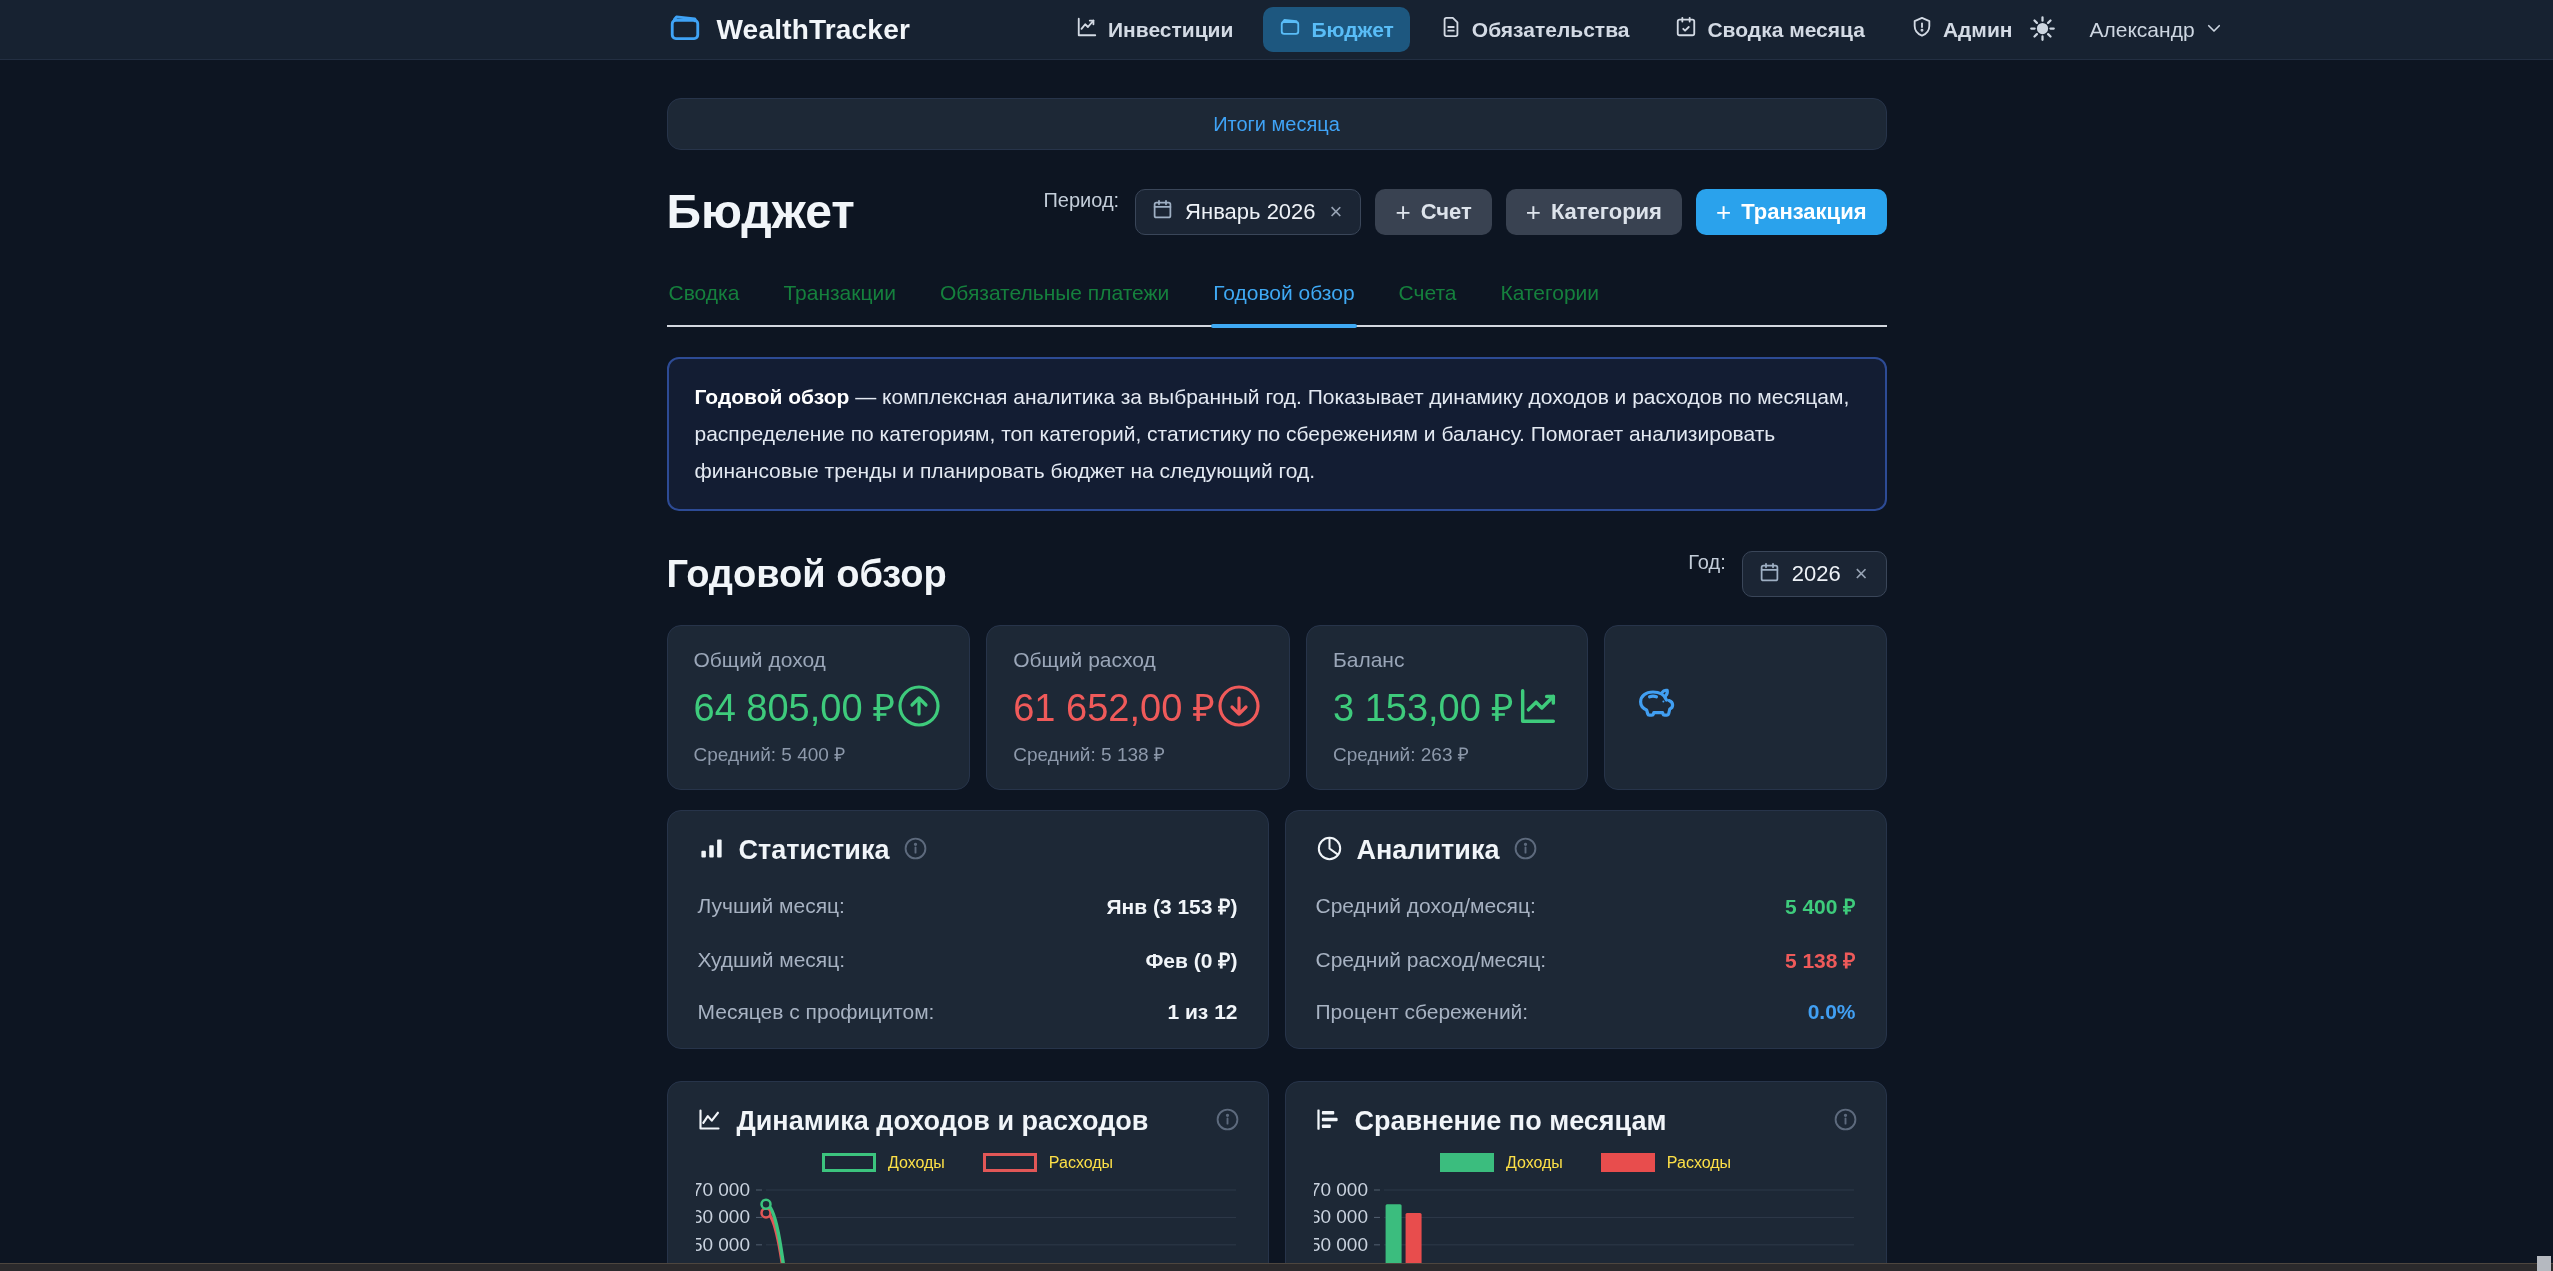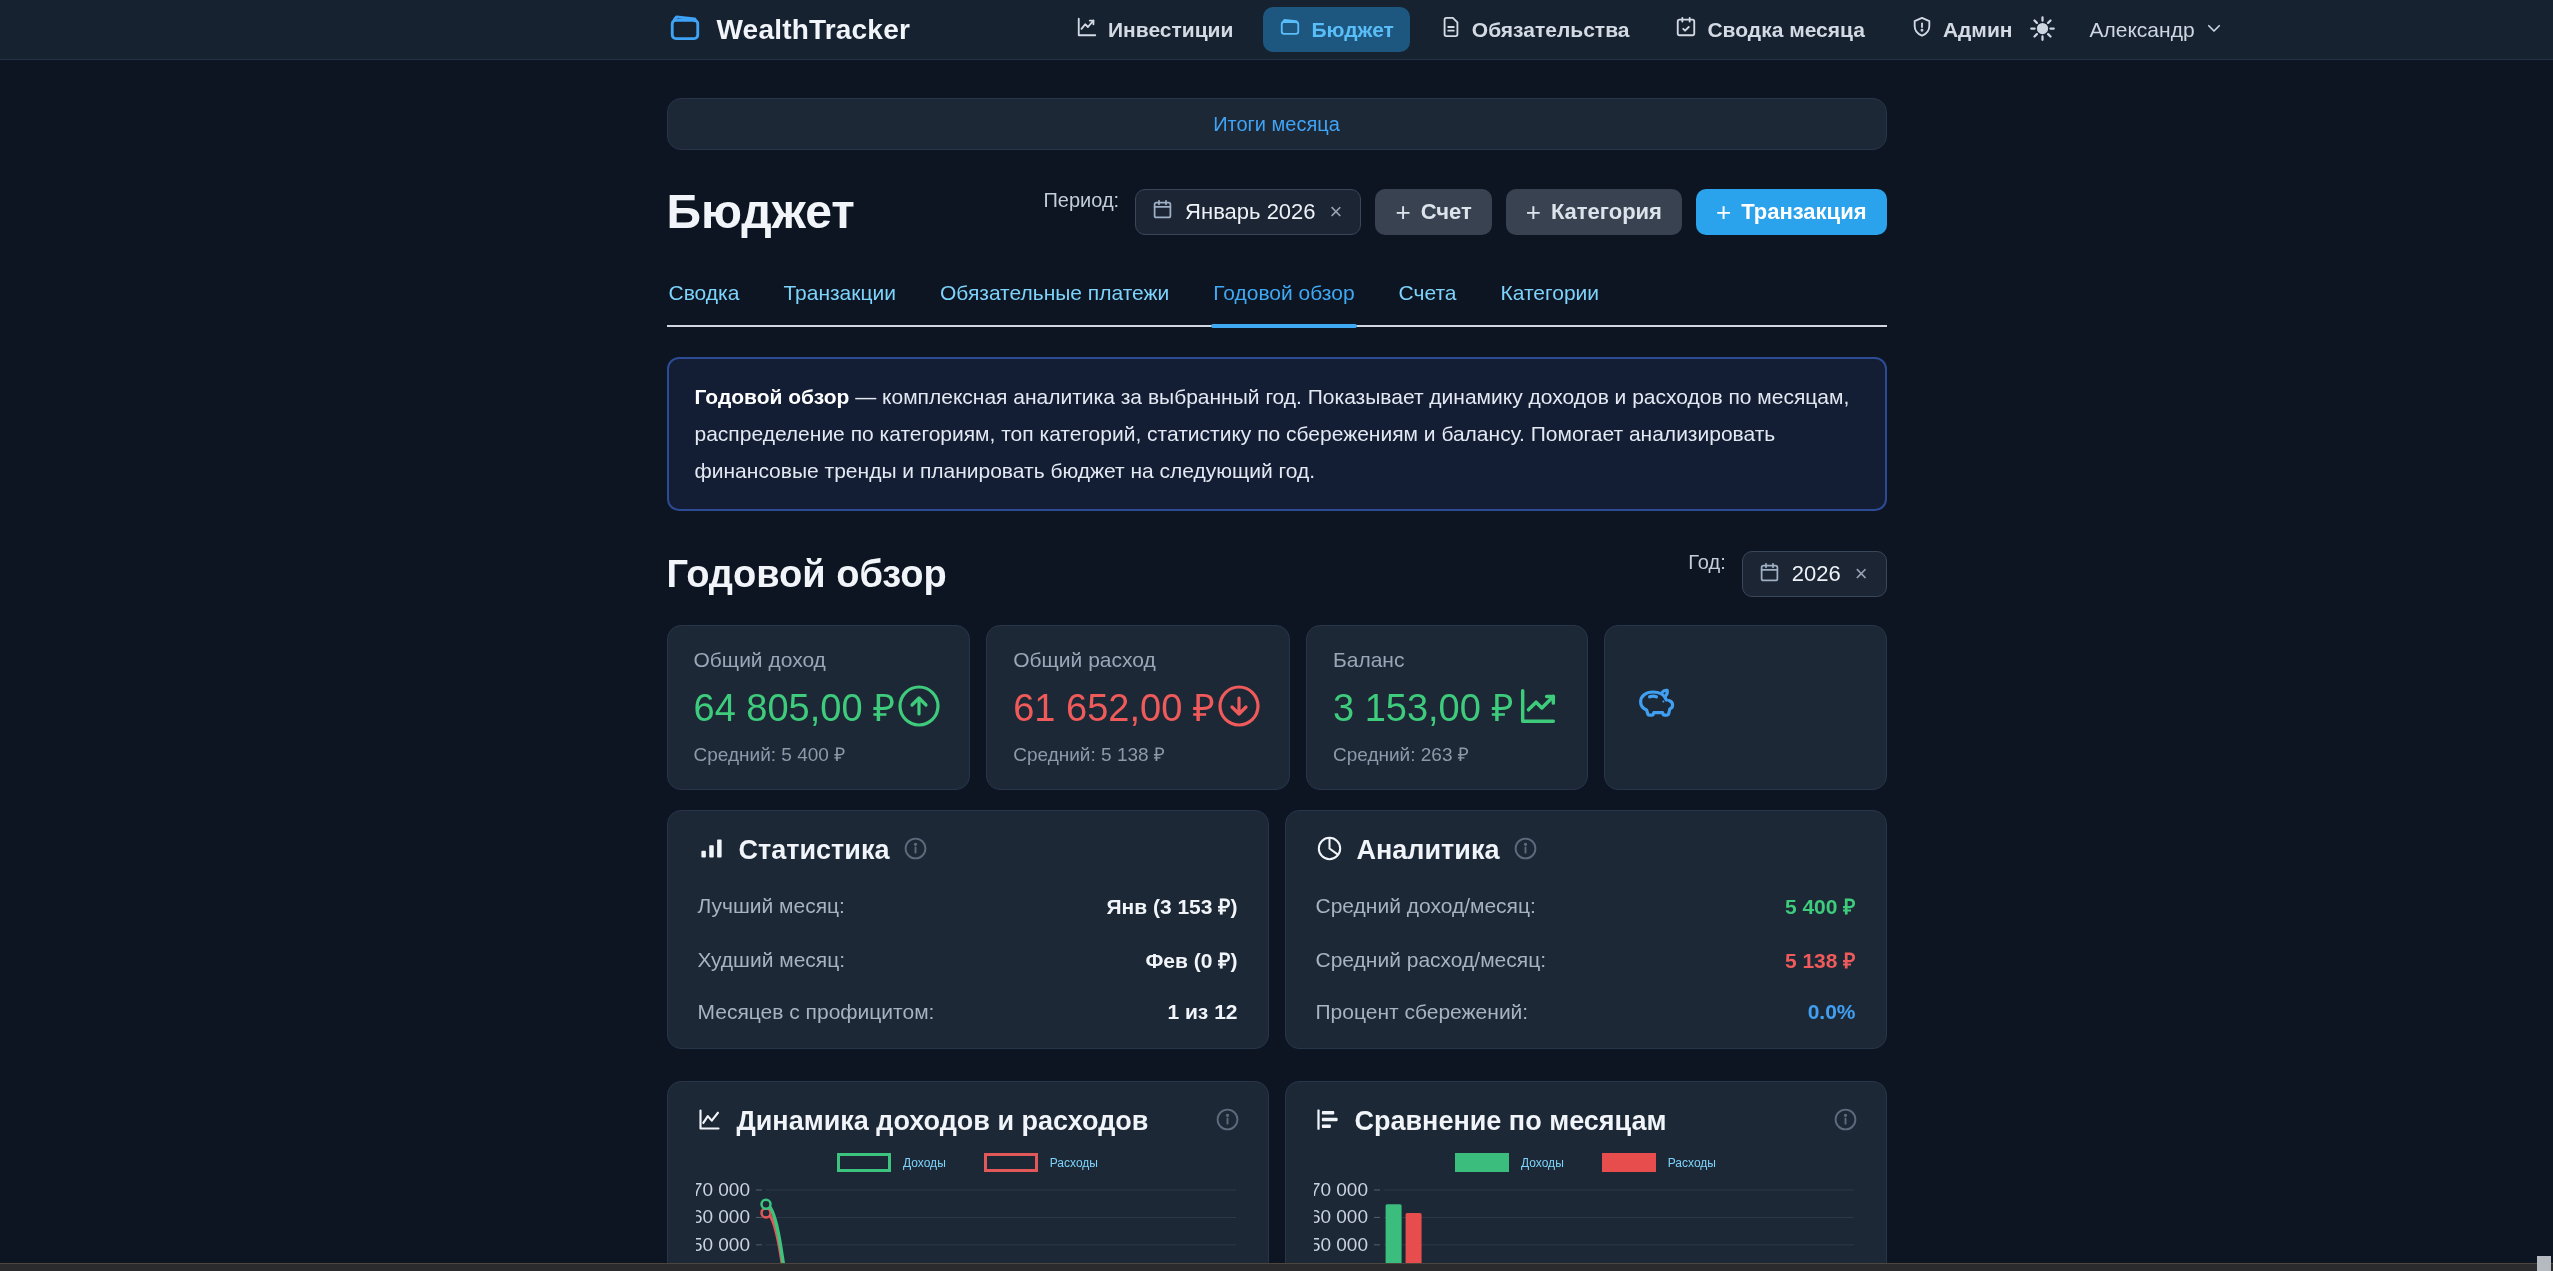--- a/index.html
+++ b/index.html
@@ -38,21 +38,21 @@
     border-radius:10px; padding:9px 16px; cursor:pointer; }
   .select-box .sel-text { font-size:22px; color:#eef2f7; }
   .sel-close { color:#97a3b4; font-size:22px; background:none; border:none; cursor:pointer; padding:0 2px; }
   .btn { display:flex; align-items:center; gap:10px; border:none; border-radius:10px; padding:10px 20px;
     font-family:inherit; font-size:22px; font-weight:600; cursor:pointer; }
   .btn-gray { background:#394251; color:#dde3eb; }
   .btn-blue { background:#2aa2ec; color:#ffffff; }
   .btn .plus { font-size:26px; font-weight:400; line-height:20px; }
   
   .tabs { margin-top:42px; display:flex; gap:40px; border-bottom:2px solid rgba(238,243,249,.88); }
-  .tab { font-size:21px; color:#7dd3fc; padding:0 2px 20px; cursor:pointer; position:relative; white-space:nowrap; }
+  .tab { font-size:21px; color:#15803d; padding:0 2px 20px; cursor:pointer; position:relative; white-space:nowrap; }
   .tab.active { color:#3fa9f4; }
   .tab.active::after { content:""; position:absolute; left:0; right:0; bottom:-3px; height:4px;
     background:#3fa9f4; border-radius:2px; }
   
   .info-box { margin-top:30px; background:#131d33; border:2px solid #2d4b95; border-radius:12px;
     padding:20px 26px; font-size:21px; line-height:1.75; color:#e3e9f2; }
   .info-box b { color:#ffffff; }
   
   .section-header { margin-top:40px; display:flex; align-items:center; justify-content:space-between; }
   .section-title { font-size:38px; font-weight:700; }
@@ -70,21 +70,21 @@
   .panel-title-row .spacer { flex:1; }
   .kv-row { display:flex; justify-content:space-between; align-items:center; margin-top:26px; }
   .kv-label { font-size:21px; color:#a7b2c2; }
   .kv-value { font-size:21px; font-weight:700; }
   
   .charts-row { margin-top:32px; }
   .chart-card { padding:24px 28px; height:334px; overflow:hidden; }
   .legend { display:flex; justify-content:center; align-items:center; gap:38px; margin-top:16px; }
   .legend-item { display:flex; align-items:center; gap:12px; cursor:pointer; }
   .legend-swatch { width:54px; height:19px; }
-  .legend-label { font-size:12px; color:#7dd3fc; }
+  .legend-label { font-size:16px; color:#fde047; }
   .chart-svg-wrap { margin-top:4px; }
   
   .hscroll-strip { position:absolute; left:0; bottom:0; width:2553px; height:8px;
     background:#2b2a2c; border-top:1px solid #4d463f; }
   .scroll-corner { position:absolute; right:2px; bottom:0; width:14px; height:15px; background:#b5b9c0; }
   .muted-icon { color:#5d6a7d; }
 </style>
 </head>
 <body>
 

